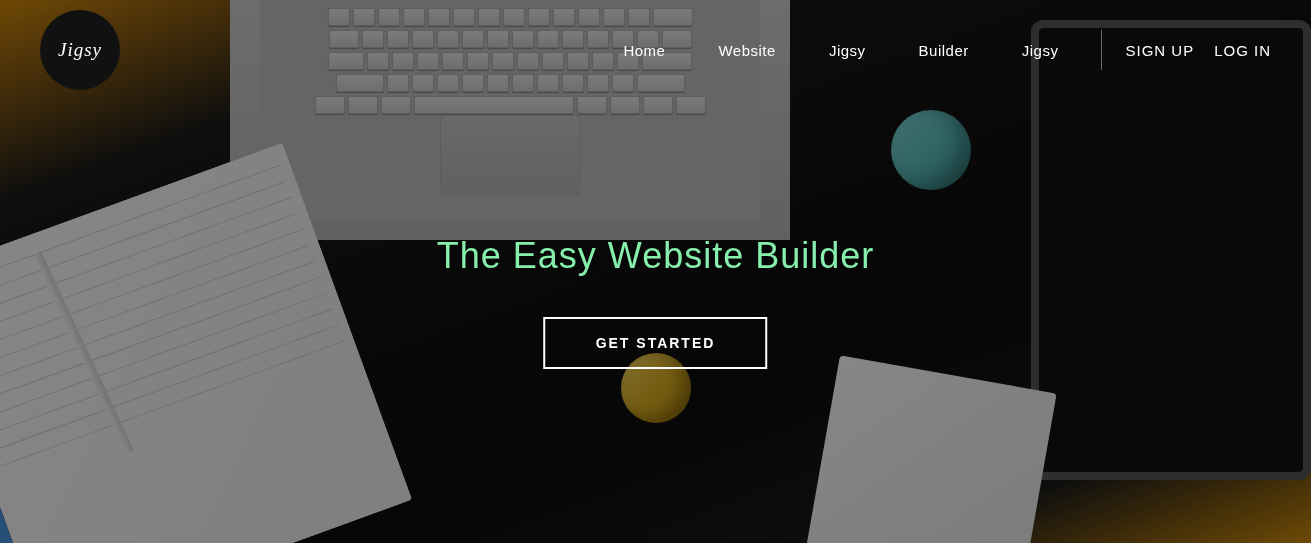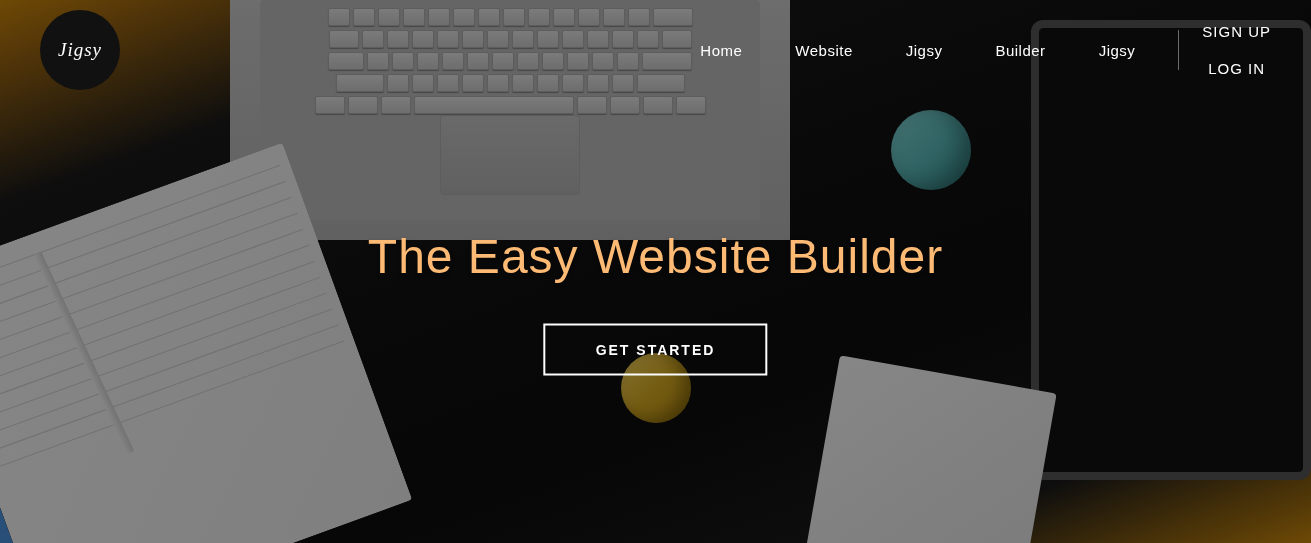--- a/index.html
+++ b/index.html
@@ -273,23 +273,22 @@
 
     .nav-divider {
       width: 1px;
       height: 40px;
       background: rgba(255,255,255,0.4);
       margin: 0 10px;
     }
 
     .nav-auth {
       display: flex;
-      align-items: center;
+      align-items: flex-start;
       gap: 20px;
-      flex-direction: column;
     }
 
     .nav-auth-link {
       color: #fff;
       text-decoration: none;
       font-family: Arial, sans-serif;
       font-size: 15px;
       letter-spacing: 1px;
       cursor: pointer;
       font-weight: 500;
@@ -300,23 +299,23 @@
       position: absolute;
       top: 50%;
       left: 50%;
       transform: translate(-50%, -50%);
       text-align: center;
       z-index: 10;
       margin-top: 30px;
     }
 
     .hero-title {
-      color: #fdba74;
+      color: #86efac;
       font-family: Arial, sans-serif;
-      font-size: 48px;
+      font-size: 36px;
       font-weight: 300;
       letter-spacing: 1px;
       margin-bottom: 40px;
       text-shadow: 0 2px 4px rgba(0,0,0,0.3);
       white-space: nowrap;
     }
 
     .cta-button {
       display: inline-block;
       color: #fff;

